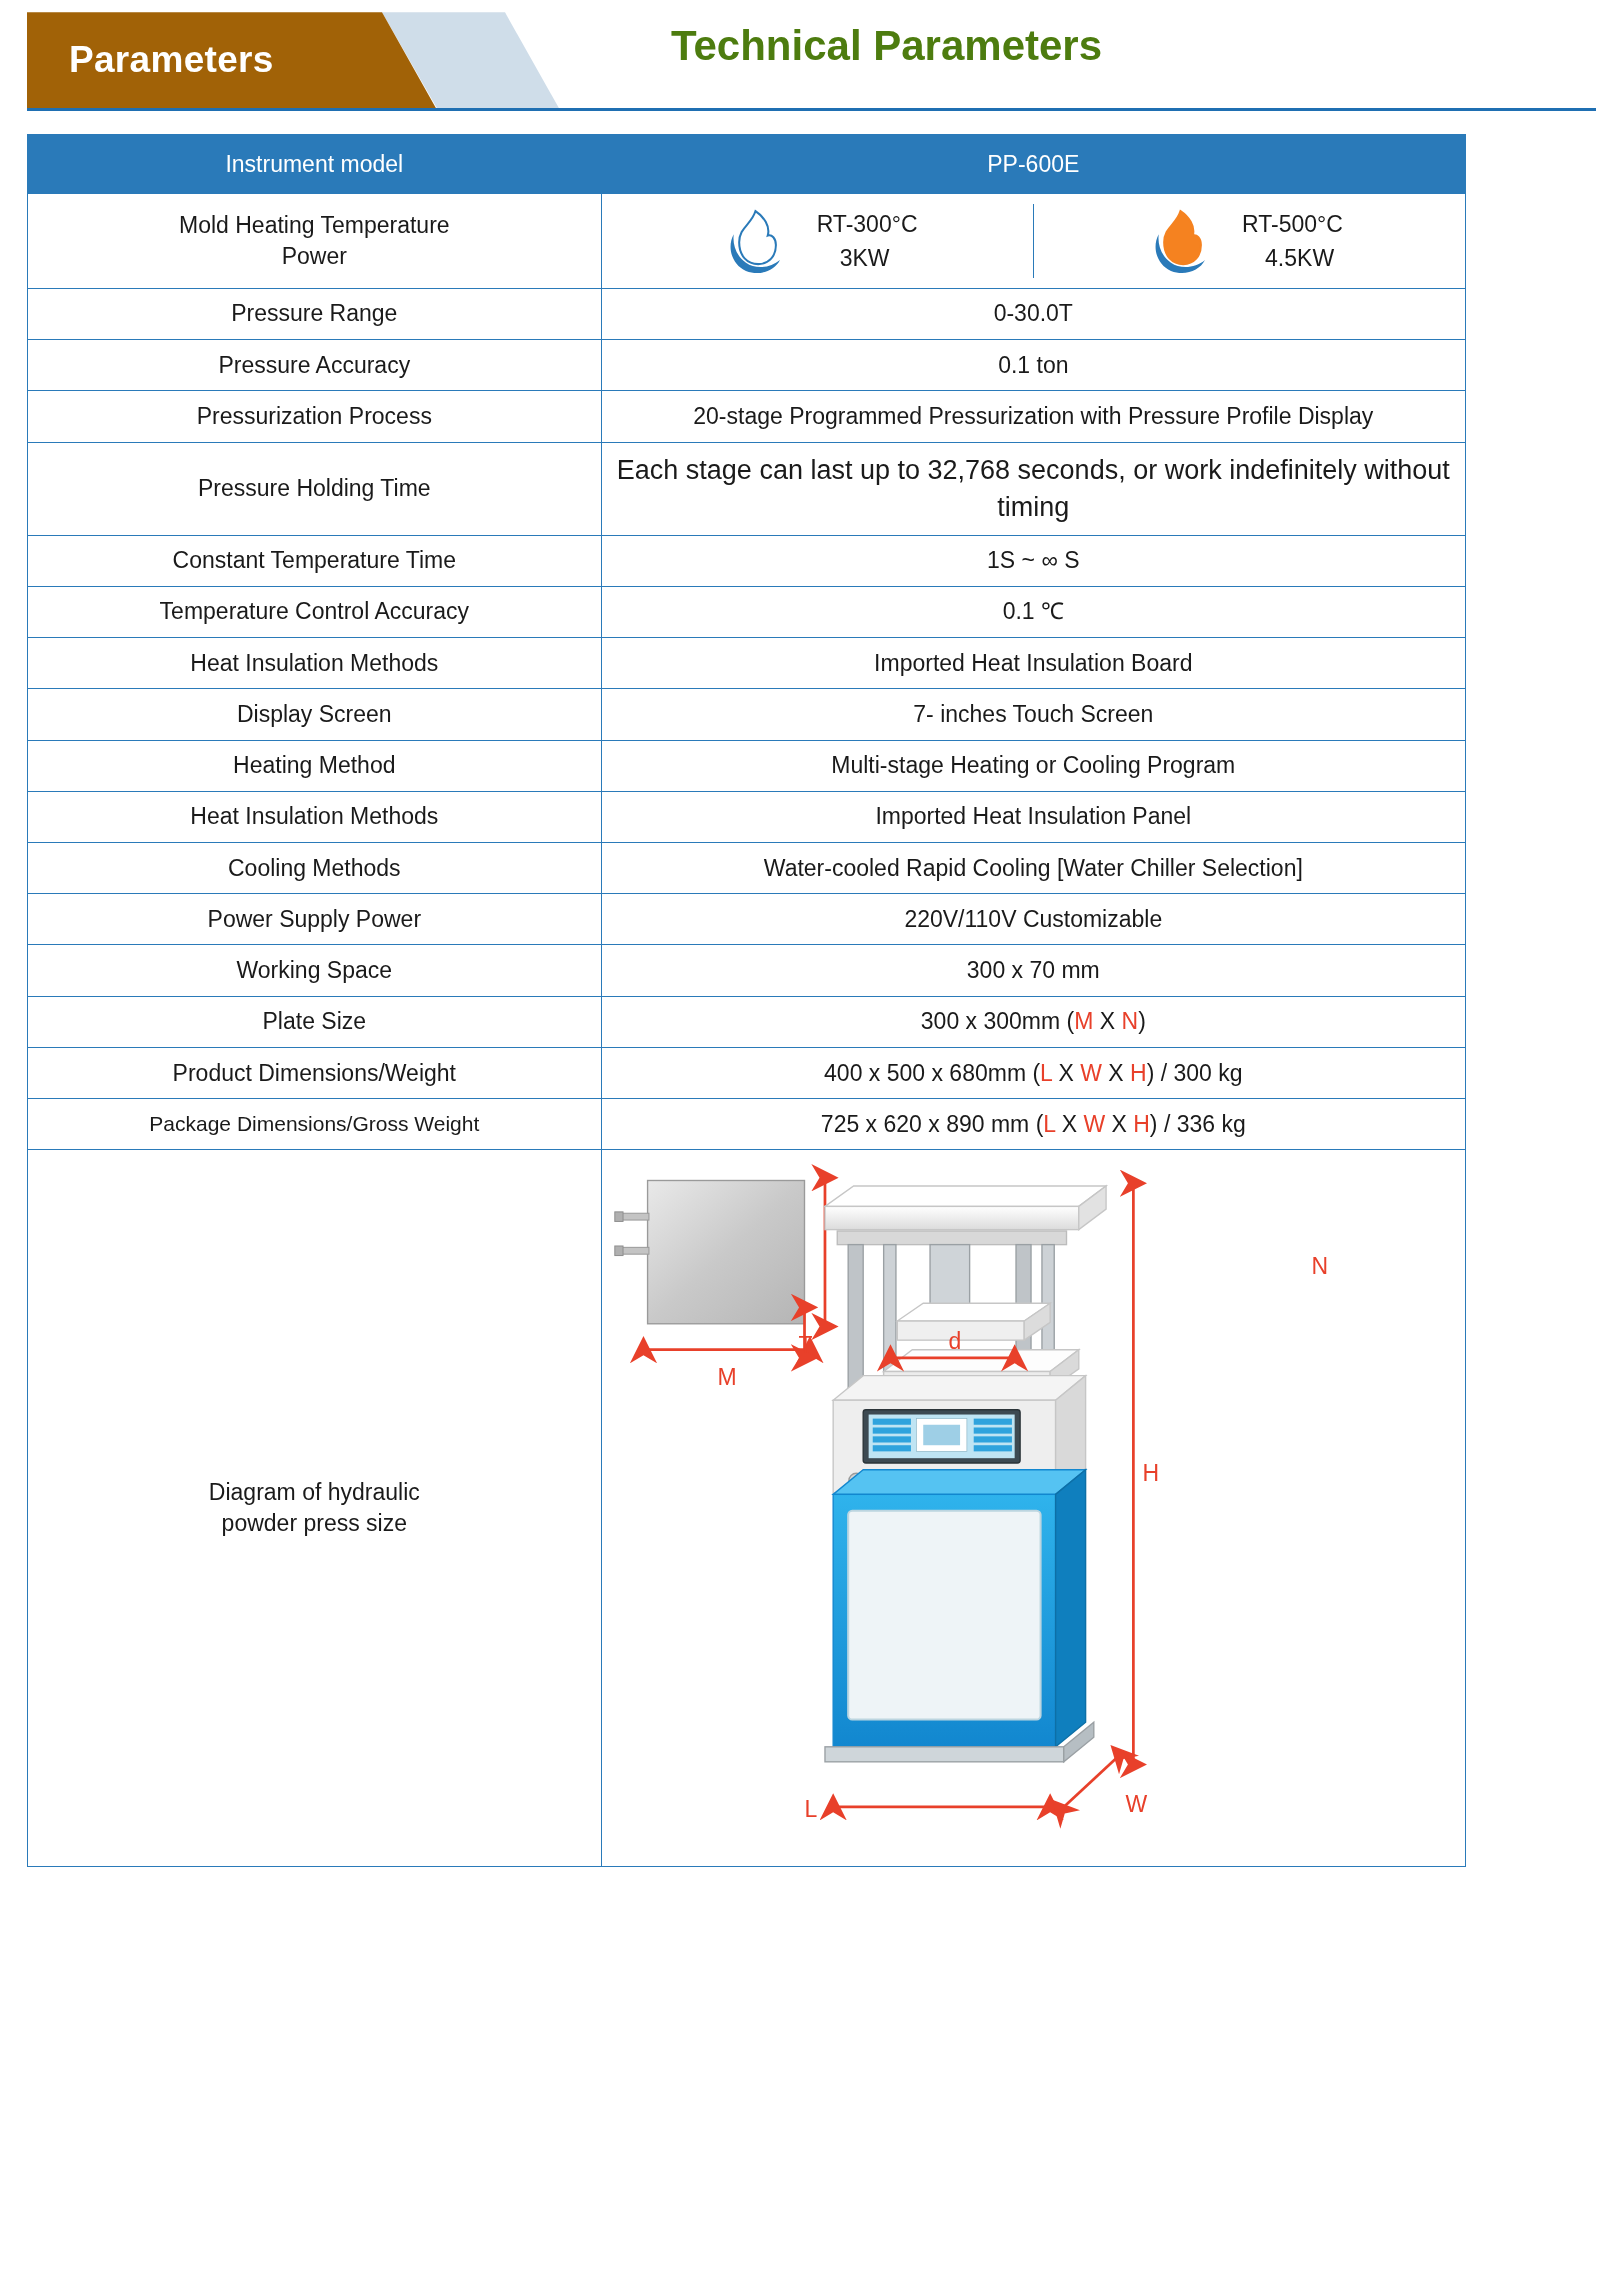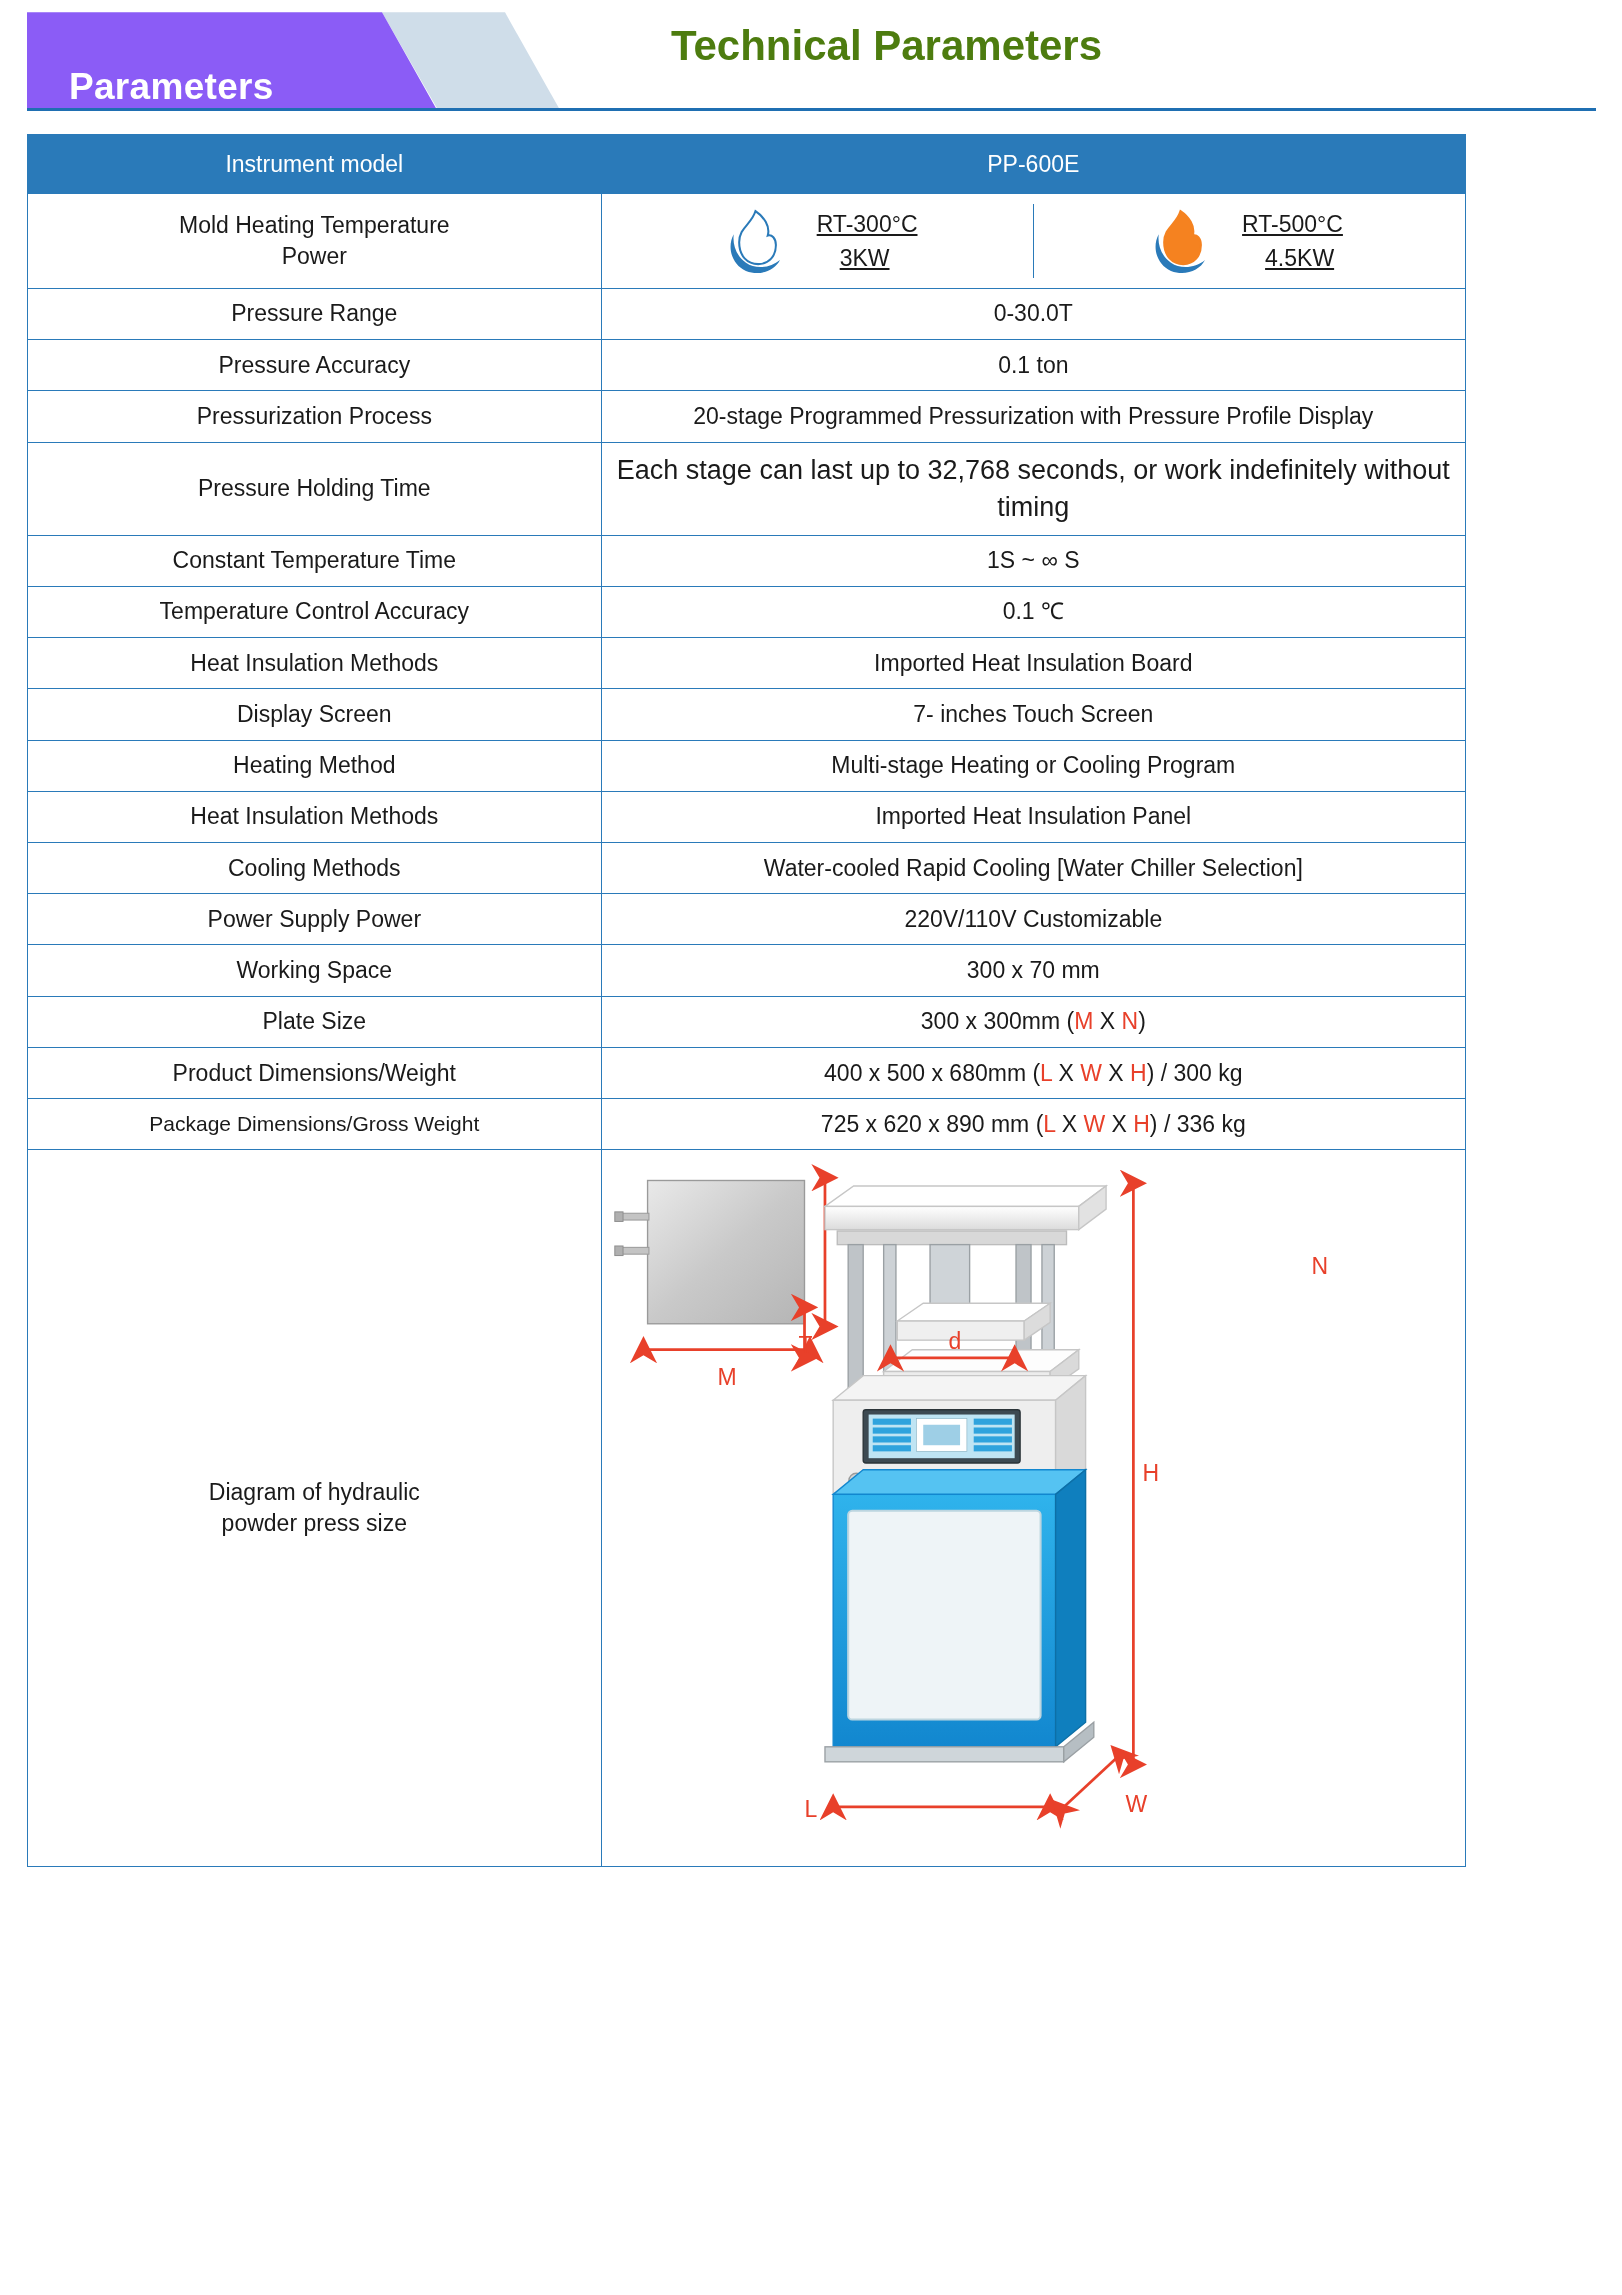--- a/index.html
+++ b/index.html
@@ -27,25 +27,25 @@
   .header {
     position: relative;
     height: 126px;
   }
   .header-tab {
     position: absolute;
     left: 0;
     top: 12.3px;
     width: 409px;
     height: 96px;
-    background: #8b5cf6;
+    background: #a16207;
     -webkit-clip-path: polygon(0 0, 355px 0, 409px 96px, 0 96px);
     clip-path: polygon(0 0, 355px 0, 409px 96px, 0 96px);
     display: flex;
-    align-items: flex-end;
+    align-items: center;
   }
   .header-tab-label {
     color: #ffffff;
     font-size: 37px;
     font-weight: bold;
     margin-left: 42px;
     letter-spacing: 0.3px;
   }
   .header-tab-shadow {
     position: absolute;
@@ -119,21 +119,20 @@
     align-items: stretch;
     justify-content: center;
   }
   .heat-col {
     flex: 1;
     display: flex;
     align-items: center;
     justify-content: center;
     gap: 30px;
     padding: 2.7px 0;
-    text-decoration: underline;
   }
   .heat-col.first {
     border-right: 1.4px solid #2a7ab9;
   }
   .heat-txt {
     text-align: left;
     line-height: 1.5;
   }
   .heat-txt .t1 { font-size: 23px; }
   .heat-txt .t2 { font-size: 23px; padding-left: 23px; }

